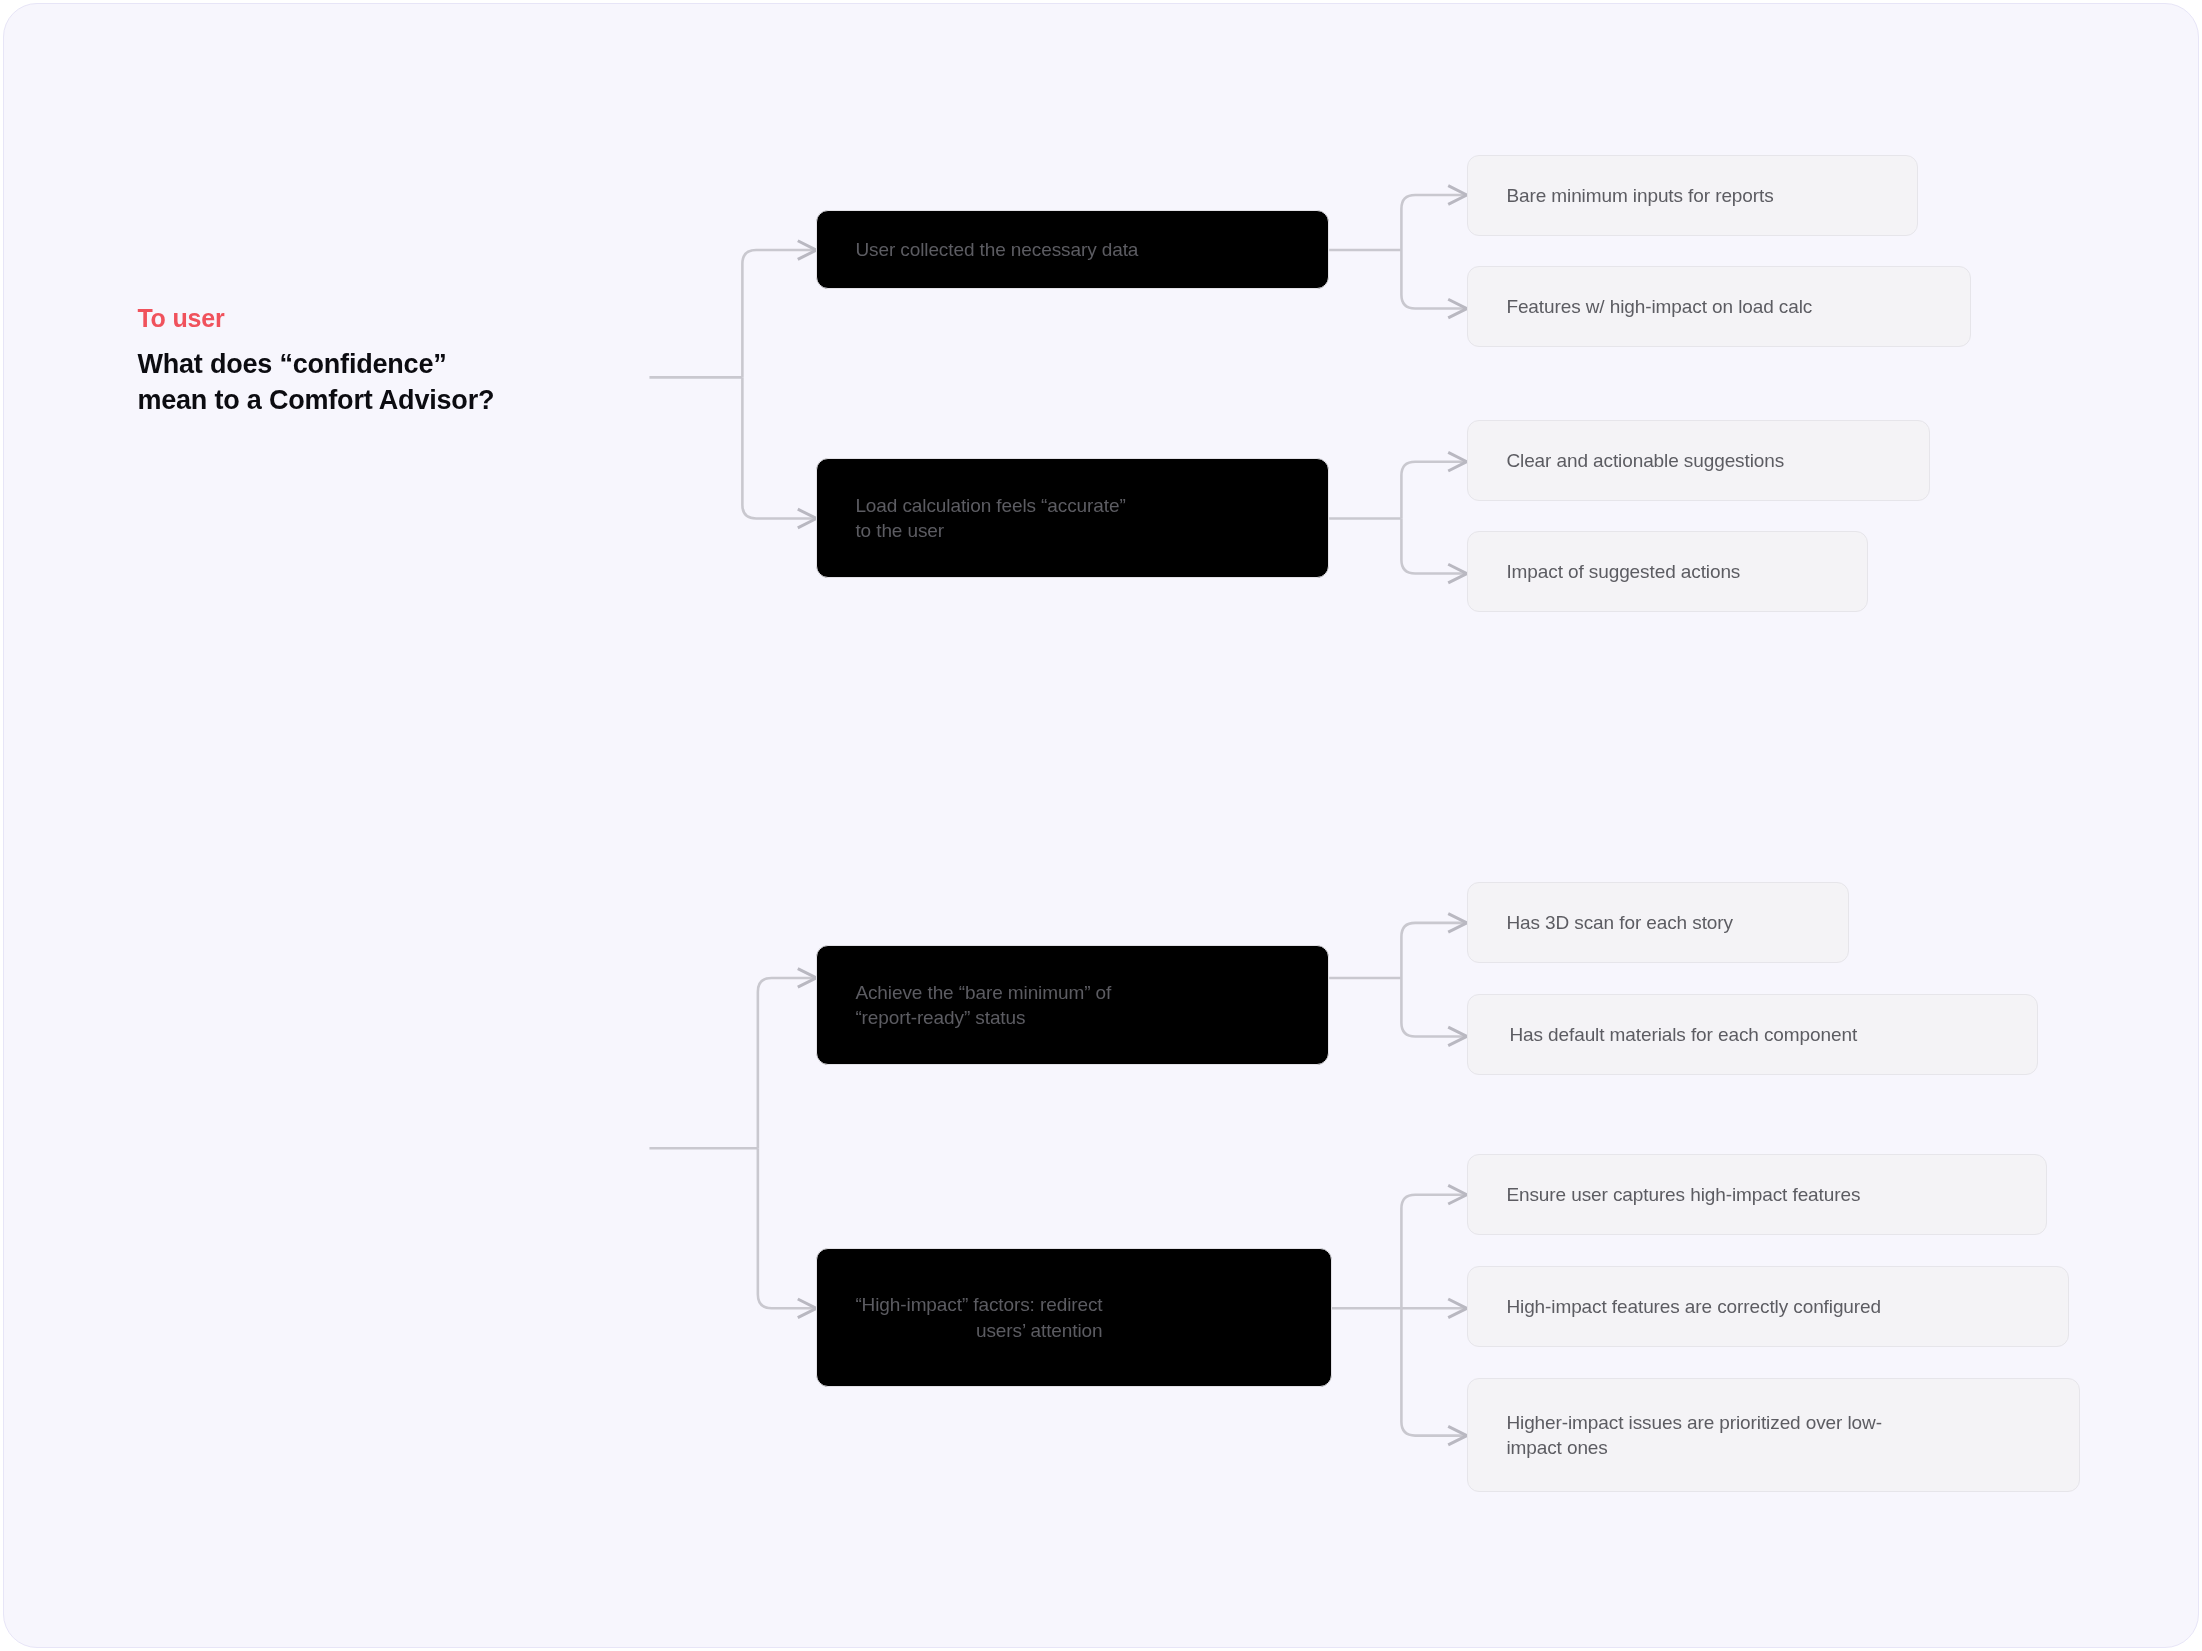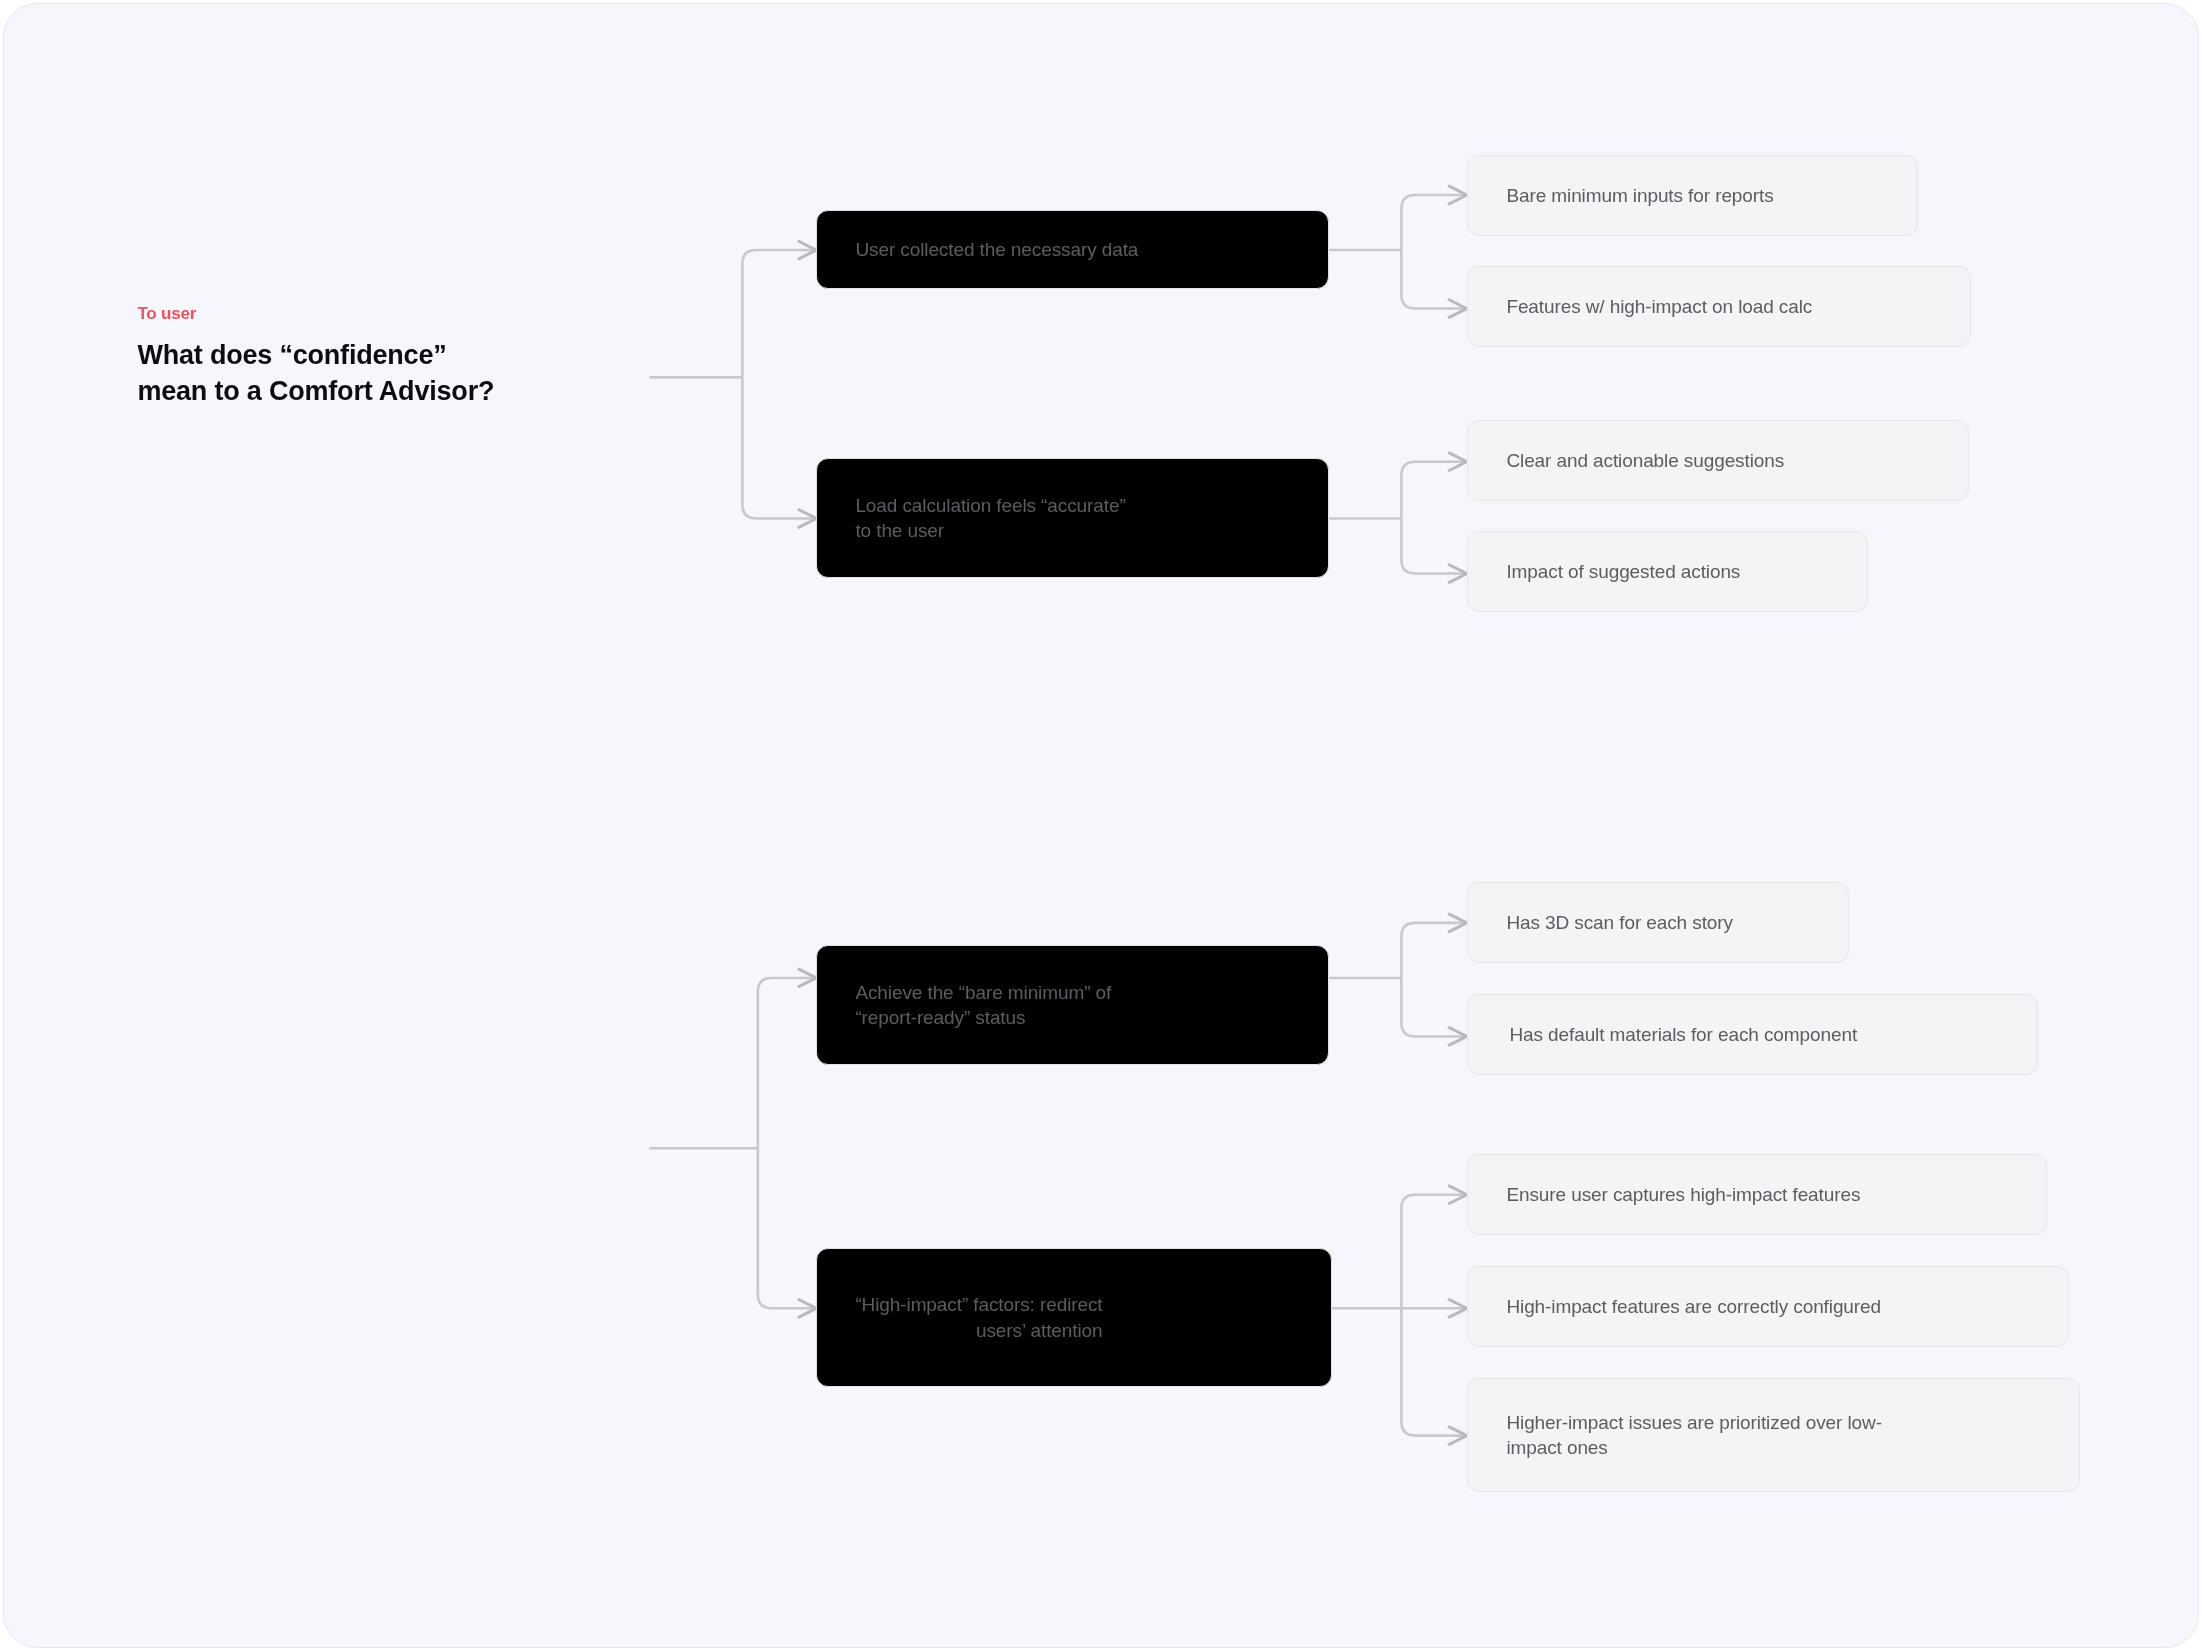--- a/index.html
+++ b/index.html
@@ -36,21 +36,21 @@
     height: 1645px;
     pointer-events: none;
   }
 
   
   .root {
     position: absolute;
     width: 551px;
   }
   .root-kicker {
-    font-size: 17px;
+    font-size: 25px;
     font-weight: bold;
     letter-spacing: -0.2px;
     margin: 0 0 13.8px 0;
     line-height: 1.1;
   }
   .root-kicker.to-user { color: #F0525C; }
   .root-kicker.for-conduit { color: #6B35F5; }
   .root-title {
     font-size: 27px;
     font-weight: bold;
@@ -136,21 +136,21 @@
 
   <div class="card mid" style="left:812px; top:206px; width:513px; height:79px;">User collected the necessary data</div>
 
   <div class="card mid" style="left:812px; top:454px; width:513px; height:120px;">Load calculation feels “accurate”
 to the user</div>
 
   <div class="card leaf" style="left:1463px; top:151px; width:451px; height:81px;">Bare minimum inputs for reports</div>
 
   <div class="card leaf" style="left:1463px; top:262px; width:504px; height:81px;">Features w/ high-impact on load calc</div>
 
-  <div class="card leaf" style="left:1463px; top:416px; width:502px; height:81px;">Clear and actionable suggestions</div>
+  <div class="card leaf" style="left:1463px; top:416px; width:463px; height:81px;">Clear and actionable suggestions</div>
 
   <div class="card leaf" style="left:1463px; top:527px; width:401px; height:81px;">Impact of suggested actions</div>
 
 
   <div class="card mid" style="left:812px; top:914px; width:513px; height:120px;margin-top:27px;">Achieve the “bare minimum” of
 “report-ready” status</div>
 
   <div class="card mid" style="left:812px; top:1244px; width:516px; height:139px;text-align:right;">“High-impact” factors: redirect
 users’ attention</div>
 

